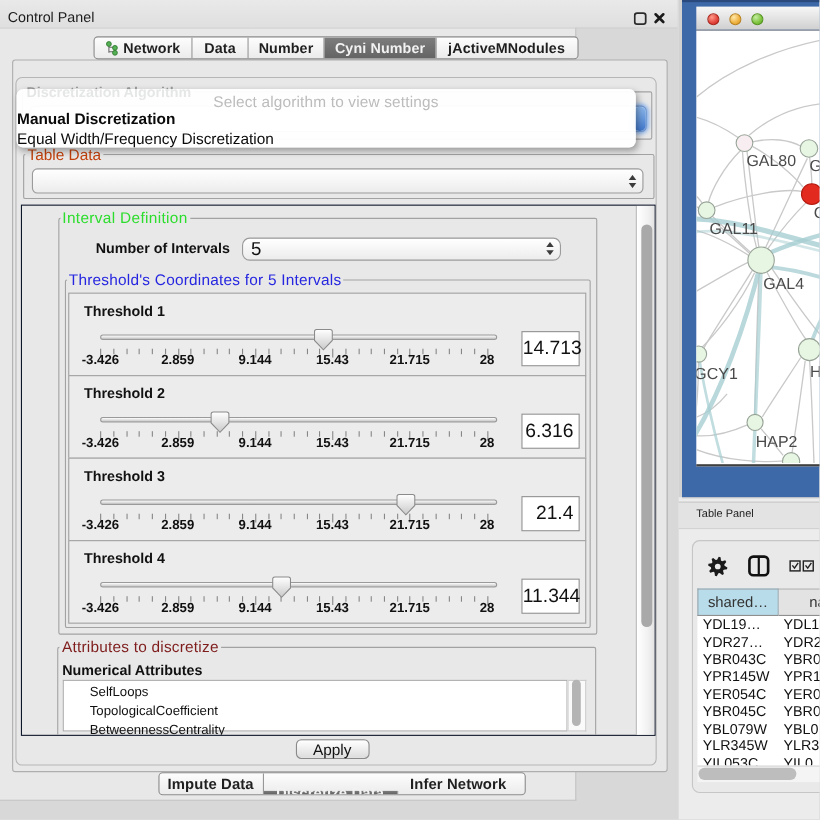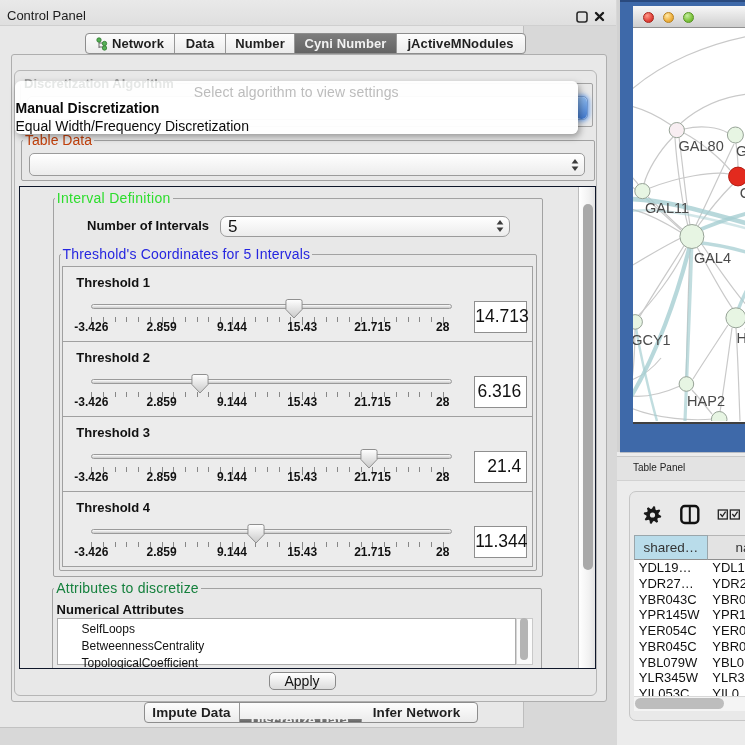--- a/index.html
+++ b/index.html
@@ -349,27 +349,27 @@
 <stop offset="0" stop-color="#ffffff"></stop>
                 <stop offset="1" stop-color="#c9c9c9"></stop>
               </linearGradient>
             </defs>
 <path d="M3.5 1 L16.5 1 Q18.5 1 18.5 3 L18.5 11.5 L10 20.5 L1.5 11.5 L1.5 3 Q1.5 1 3.5 1 Z" fill="url(#thg3)" stroke="#8a8a8a" stroke-width="1"></path>
           </svg>
 <div class="vbox">11.344</div>
 </div>
 
       <div class="fs" style="left:32.3px;top:401px;width:490px;height:100px;">
-        <span class="lbl" style="color:#15803d;letter-spacing:0.2px;">Attributes to discretize</span>
+        <span class="lbl" style="color:#7f1d1d;letter-spacing:0.2px;">Attributes to discretize</span>
       </div>
       <div class="abs" style="left:36.6px;top:414.5px;font-size:13px;font-weight:bold;color:#111;">Numerical Attributes</div>
       <div id="numlist">
         <div style="margin-top:2px;">SelfLoops</div>
+        <div>TopologicalCoefficient</div>
         <div>BetweennessCentrality</div>
-        <div>TopologicalCoefficient</div>
       </div>
 
       <div class="abs" style="left:496.2px;top:431.4px;width:17px;height:46.5px;background:#fafafa;border:1px solid #c9c9c9;border-left:1px solid #d4d4d4;"></div>
       <div class="abs" style="left:499.5px;top:431.4px;width:8px;height:42px;background:#b4b4b4;border-radius:4px;"></div>
 
       <div class="abs" style="left:557.6px;top:0;width:17px;height:483px;
         background:linear-gradient(90deg,#ffffff,#f2f2f2 60%,#e3e3e3);border-left:1px solid #bdbdbd;"></div>
       <div class="abs" style="left:563px;top:17px;width:9.5px;height:366px;background:#a9a9a9;border-radius:5px;"></div>
     </div>
 

